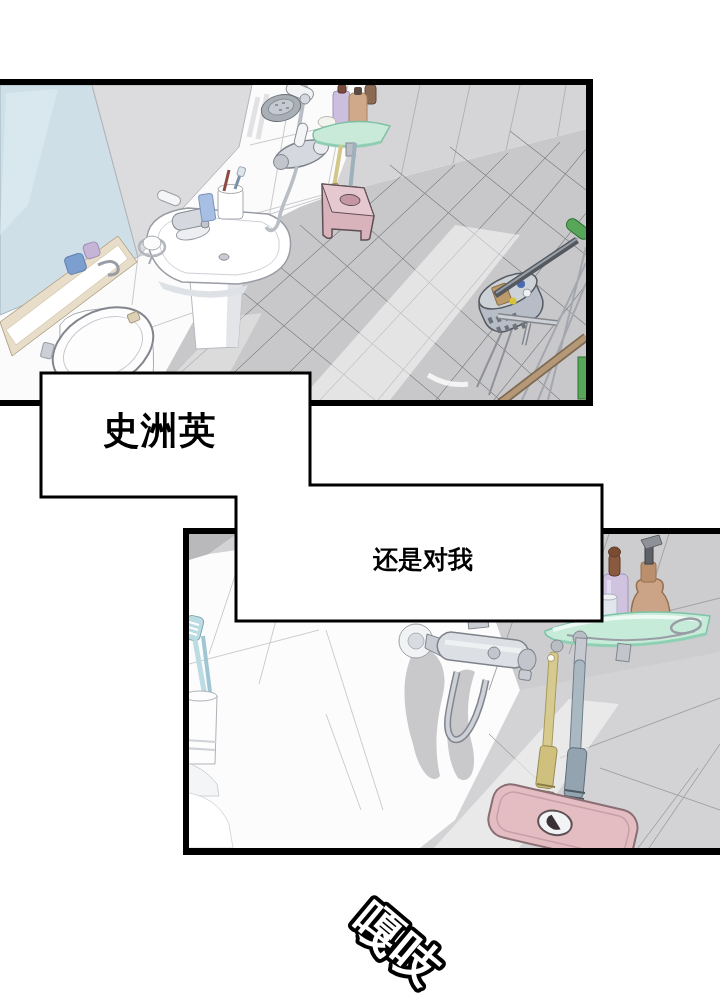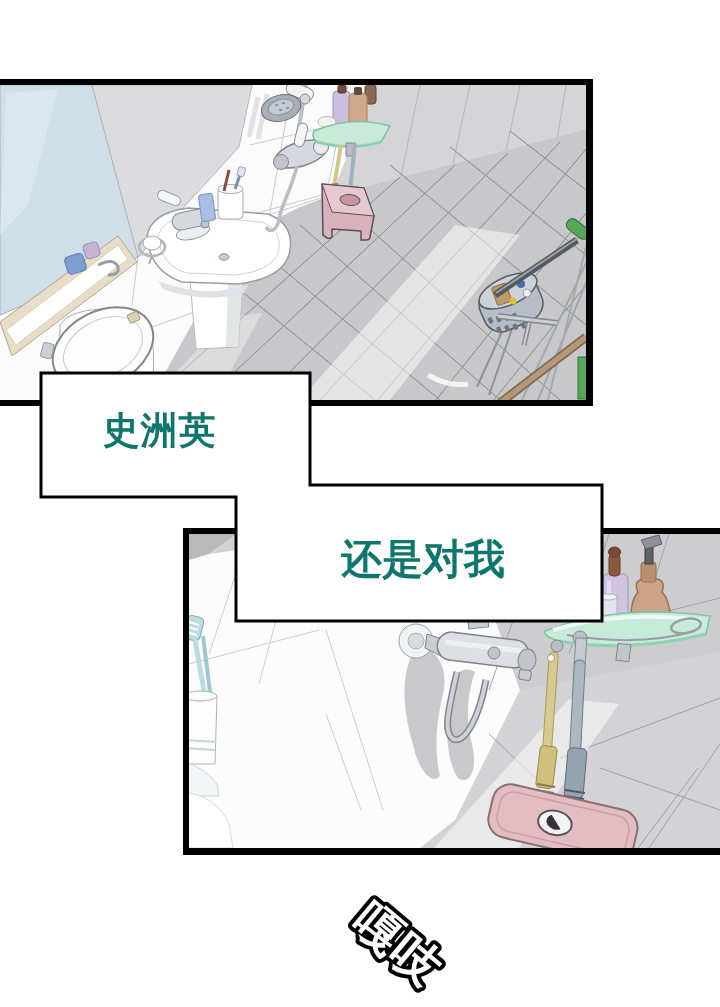--- a/index.html
+++ b/index.html
@@ -6,25 +6,25 @@
   .page{position:relative;width:720px;height:1007px;background:#ffffff;overflow:hidden;
         font-family:"Liberation Sans","DejaVu Sans",sans-serif;}
   .panel{position:absolute;box-sizing:border-box;background:#fbfbfc;}
   .panel-top{left:0;top:79px;width:593px;height:327px;
              border-top:6px solid #000;border-right:7px solid #000;border-bottom:6px solid #000;}
   .panel-bottom{left:183px;top:528px;width:537px;height:327px;
              border-top:6px solid #000;border-left:6px solid #000;border-bottom:7px solid #000;}
   .panel svg{display:block;}
   .bubble-svg,.sfx-svg{position:absolute;left:0;top:0;pointer-events:none;}
   .speech{position:absolute;display:flex;align-items:center;justify-content:center;
-          color:#0f766e;font-weight:700;text-align:center;}
+          color:#000000;font-weight:700;text-align:center;}
   .speech1{left:41px;top:373px;width:269px;height:124px;font-size:37px;letter-spacing:1px;
            transform:translate(-16px,-4px);}
   .speech2{left:236px;top:485px;width:366px;height:136px;flex-direction:column;
-           font-size:41px;line-height:33px;letter-spacing:0;transform:translate(4px,6px);}
+           font-size:25px;line-height:33px;letter-spacing:0;transform:translate(4px,6px);}
   .sfx-wrap{position:absolute;left:300px;top:858px;width:240px;height:149px;}
   .sfx-text{font-family:"Liberation Sans","DejaVu Sans",sans-serif;font-weight:900;
             fill:#ffffff;stroke:#000000;stroke-width:8px;stroke-linejoin:round;paint-order:stroke fill;}
 </style>
 </head>
 <body>
 
 <div class="page">
 
   <section class="panel panel-top">

